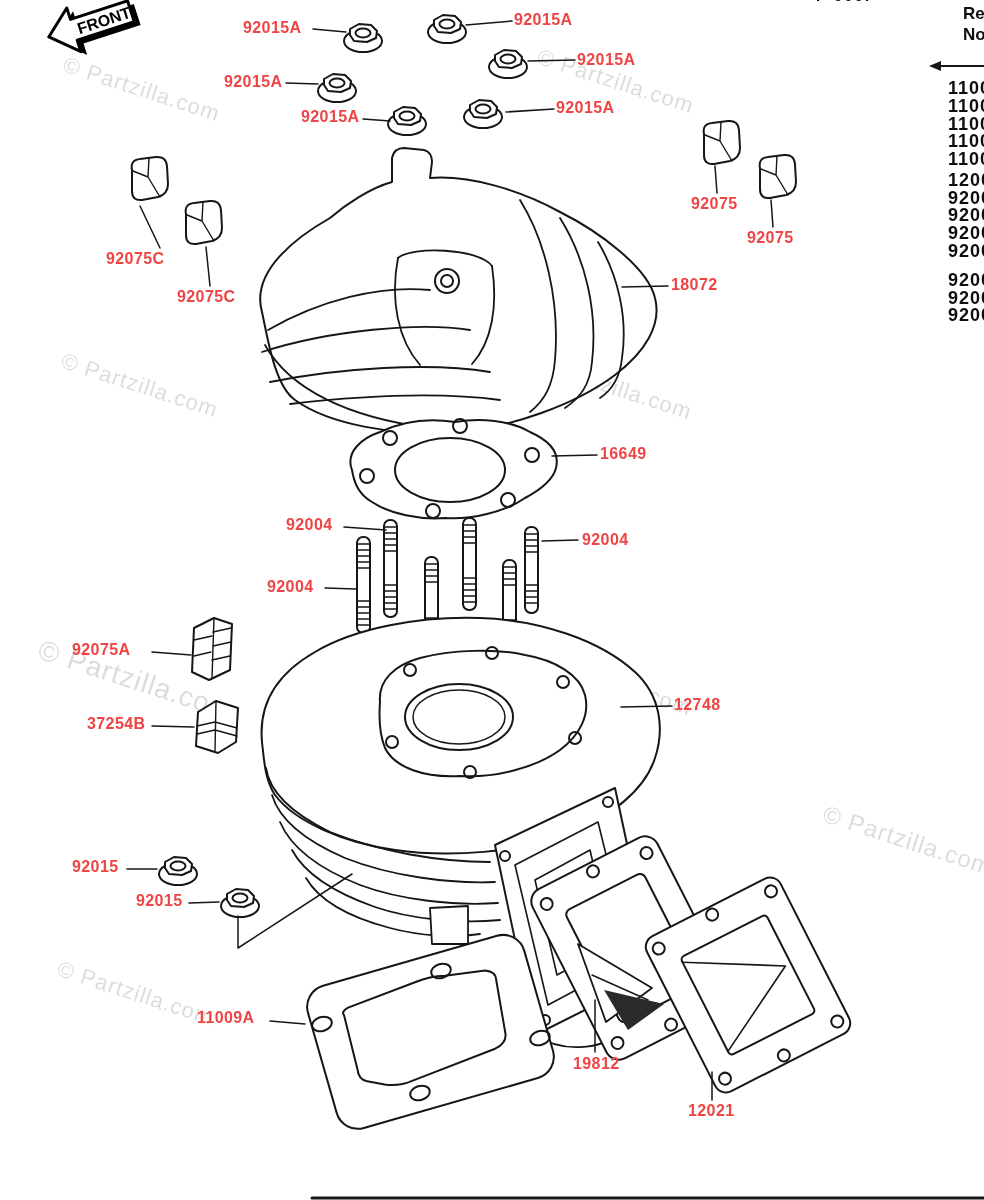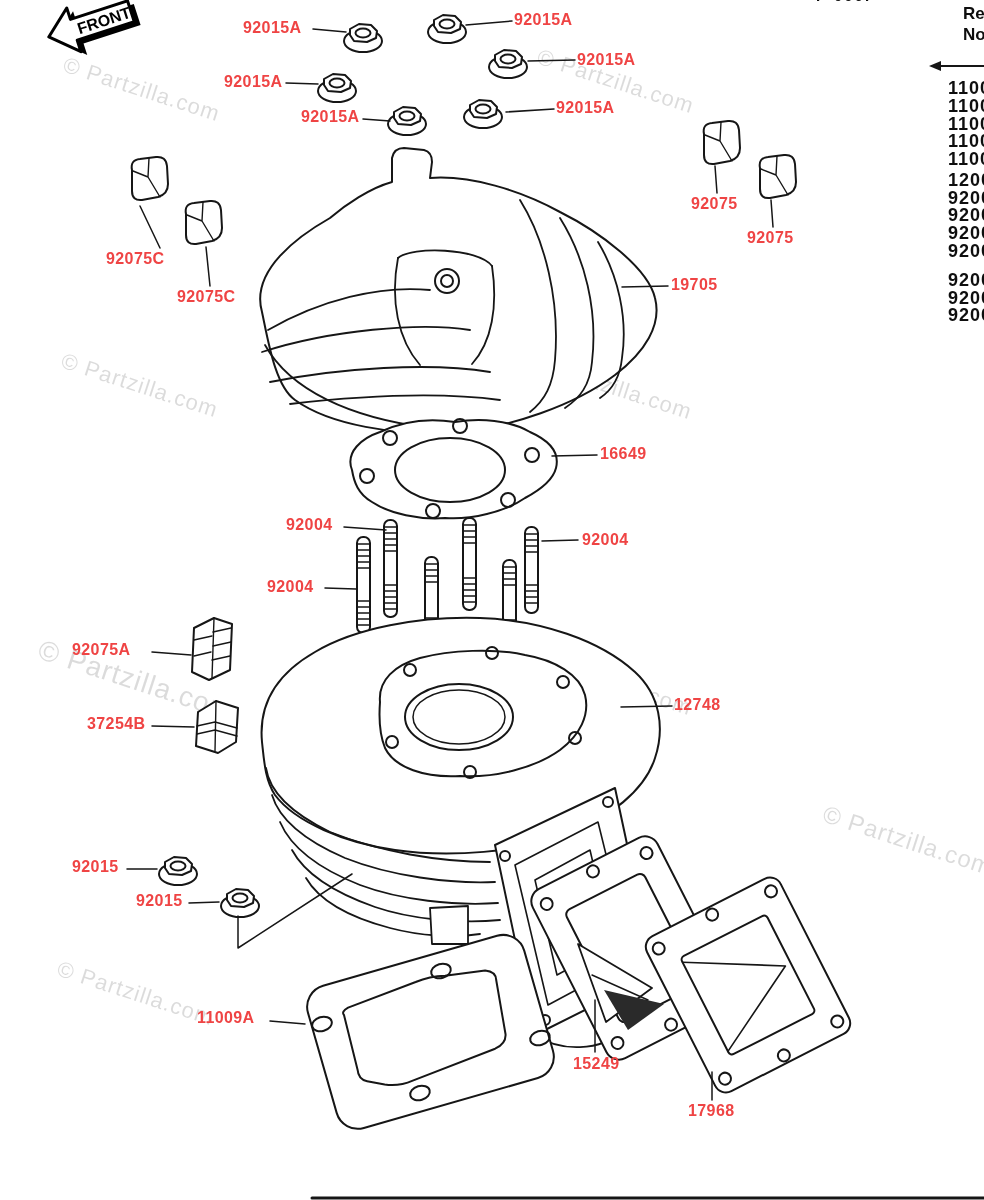--- a/index.html
+++ b/index.html
@@ -266,33 +266,33 @@
   <div class="callout" style="left:243px;top:19px">92015A</div>
   <div class="callout" style="left:514px;top:11px">92015A</div>
   <div class="callout" style="left:577px;top:51px">92015A</div>
   <div class="callout" style="left:224px;top:73px">92015A</div>
   <div class="callout" style="left:301px;top:108px">92015A</div>
   <div class="callout" style="left:556px;top:99px">92015A</div>
   <div class="callout" style="left:106px;top:250px">92075C</div>
   <div class="callout" style="left:177px;top:288px">92075C</div>
   <div class="callout" style="left:691px;top:195px">92075</div>
   <div class="callout" style="left:747px;top:229px">92075</div>
-  <div class="callout" style="left:671px;top:276px">19705</div>
+  <div class="callout" style="left:671px;top:276px">18072</div>
   <div class="callout" style="left:600px;top:445px">16649</div>
   <div class="callout" style="left:286px;top:516px">92004</div>
   <div class="callout" style="left:582px;top:531px">92004</div>
   <div class="callout" style="left:267px;top:578px">92004</div>
   <div class="callout" style="left:72px;top:641px">92075A</div>
   <div class="callout" style="left:87px;top:715px">37254B</div>
   <div class="callout" style="left:674px;top:696px">12748</div>
   <div class="callout" style="left:72px;top:858px">92015</div>
   <div class="callout" style="left:136px;top:892px">92015</div>
   <div class="callout" style="left:197px;top:1009px">11009A</div>
-  <div class="callout" style="left:573px;top:1055px">15249</div>
-  <div class="callout" style="left:688px;top:1102px">17968</div>
+  <div class="callout" style="left:573px;top:1055px">19812</div>
+  <div class="callout" style="left:688px;top:1102px">12021</div>
 
   <div class="pn-head" style="top:4px">Re</div>
   <div class="pn-head" style="top:25px">No</div>
   <div class="pn-row" style="top:79px">1100</div>
   <div class="pn-row" style="top:97px">1100</div>
   <div class="pn-row" style="top:115px">1100</div>
   <div class="pn-row" style="top:132px">1100</div>
   <div class="pn-row" style="top:150px">1100</div>
   <div class="pn-row" style="top:171px">1200</div>
   <div class="pn-row" style="top:189px">9200</div>

